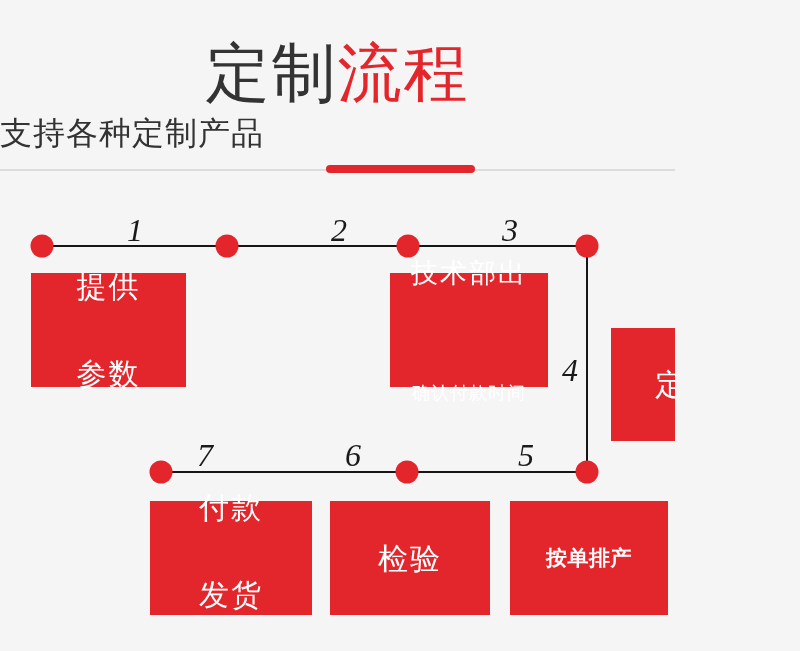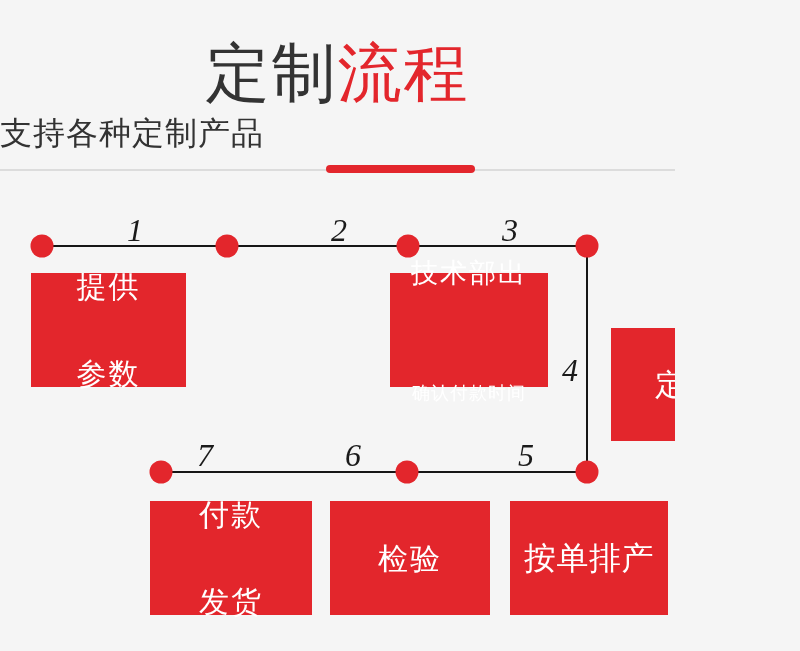--- a/index.html
+++ b/index.html
@@ -57,21 +57,21 @@
   .box{
     position:absolute;background:var(--accent);color:var(--box-text);
     display:flex;flex-direction:column;align-items:center;justify-content:center;
     text-align:center;
     gap:46px;
   }
   .box .line{
     font-size:30px;font-weight:500;line-height:41px;letter-spacing:2px;
   }
   .box .line-single{
-    font-size:32px;font-weight:400;line-height:40px;letter-spacing:0.5px;
+    font-size:21px;font-weight:700;line-height:40px;letter-spacing:0.5px;
   }
   .box .box-title{
     font-size:27px;font-weight:500;line-height:38px;letter-spacing:2px;
   }
   .box .box-sub{
     font-size:18px;font-weight:400;line-height:27px;letter-spacing:1px;margin-top:42px;
   }
 </style>
 </head>
 <body>
@@ -115,18 +115,18 @@
   <div class="box" style="left:611px;top:328px;width:152px;height:113px;">
     <span class="line">定金</span>
   </div>
 
   <div class="box" style="left:510px;top:501px;width:158px;height:114px;">
     <span class="line-single">按单排产</span>
   </div>
   <div class="box" style="left:330px;top:501px;width:160px;height:114px;">
     <span class="line">检验</span>
   </div>
-  <div class="box" style="left:150px;top:501px;width:162px;height:114px;">
+  <div class="box" style="left:150px;top:501px;width:162px;height:114px;justify-content:flex-end;">
     <span class="line">付款</span>
     <span class="line">发货</span>
   </div>
 
 </div>
 
 </body></html>

